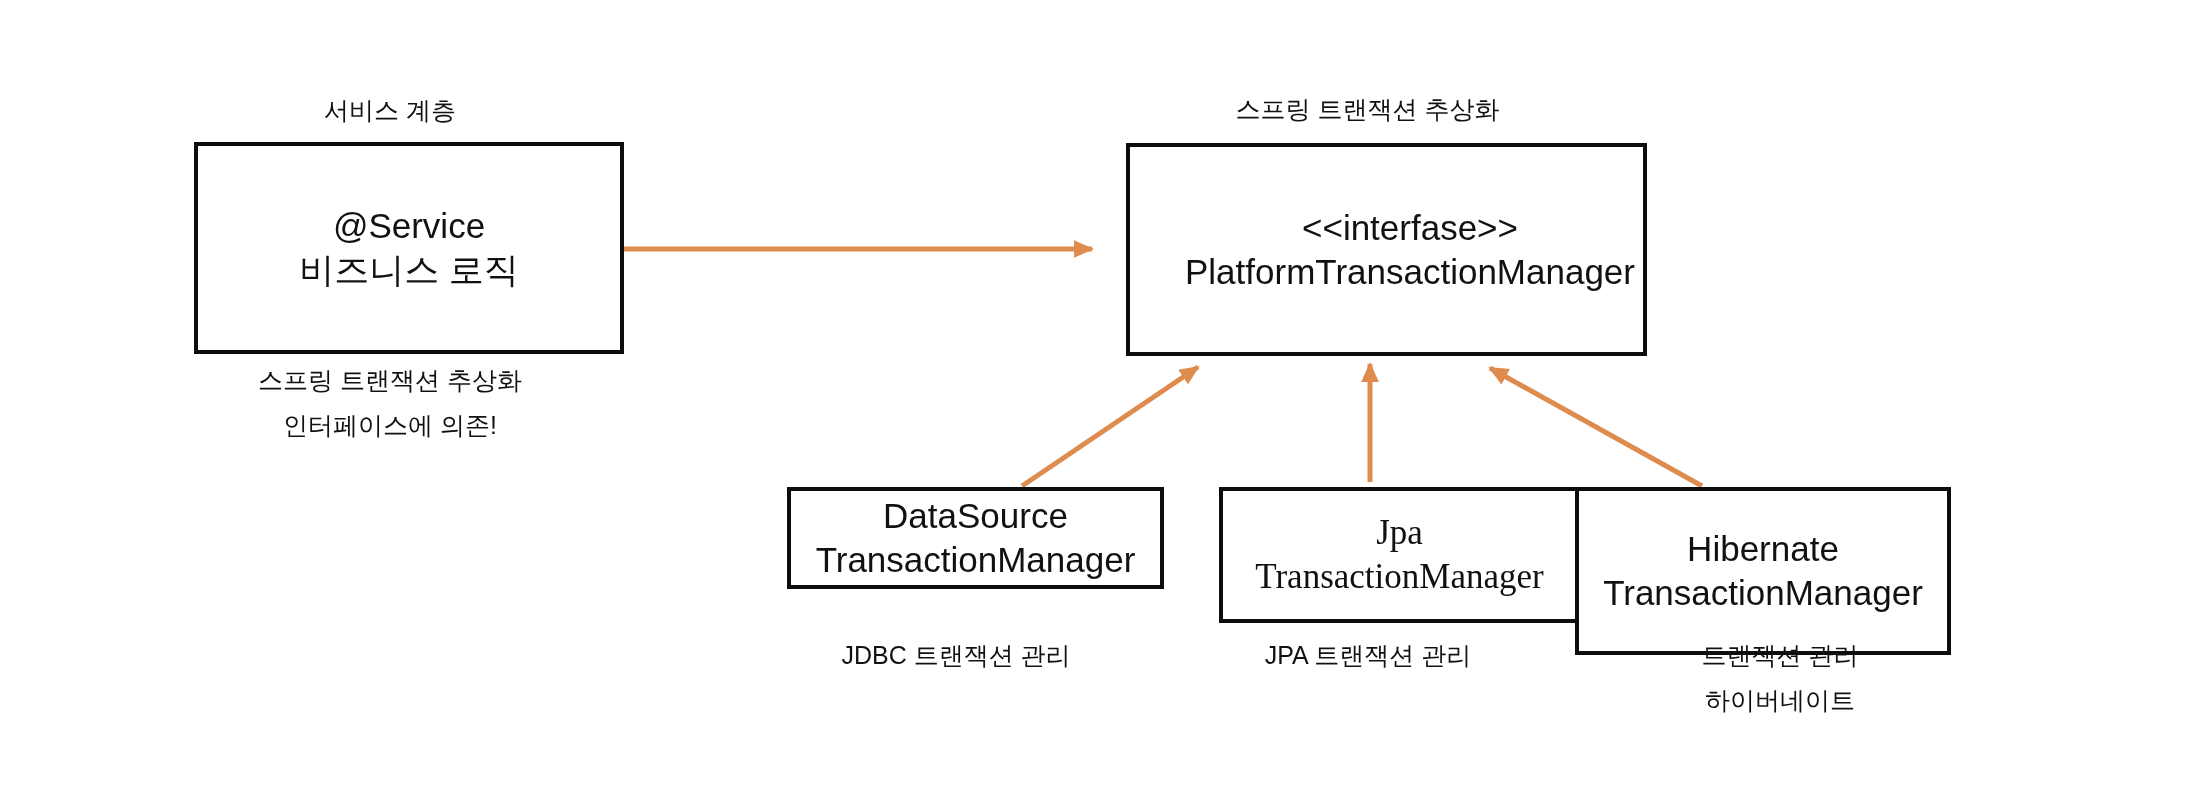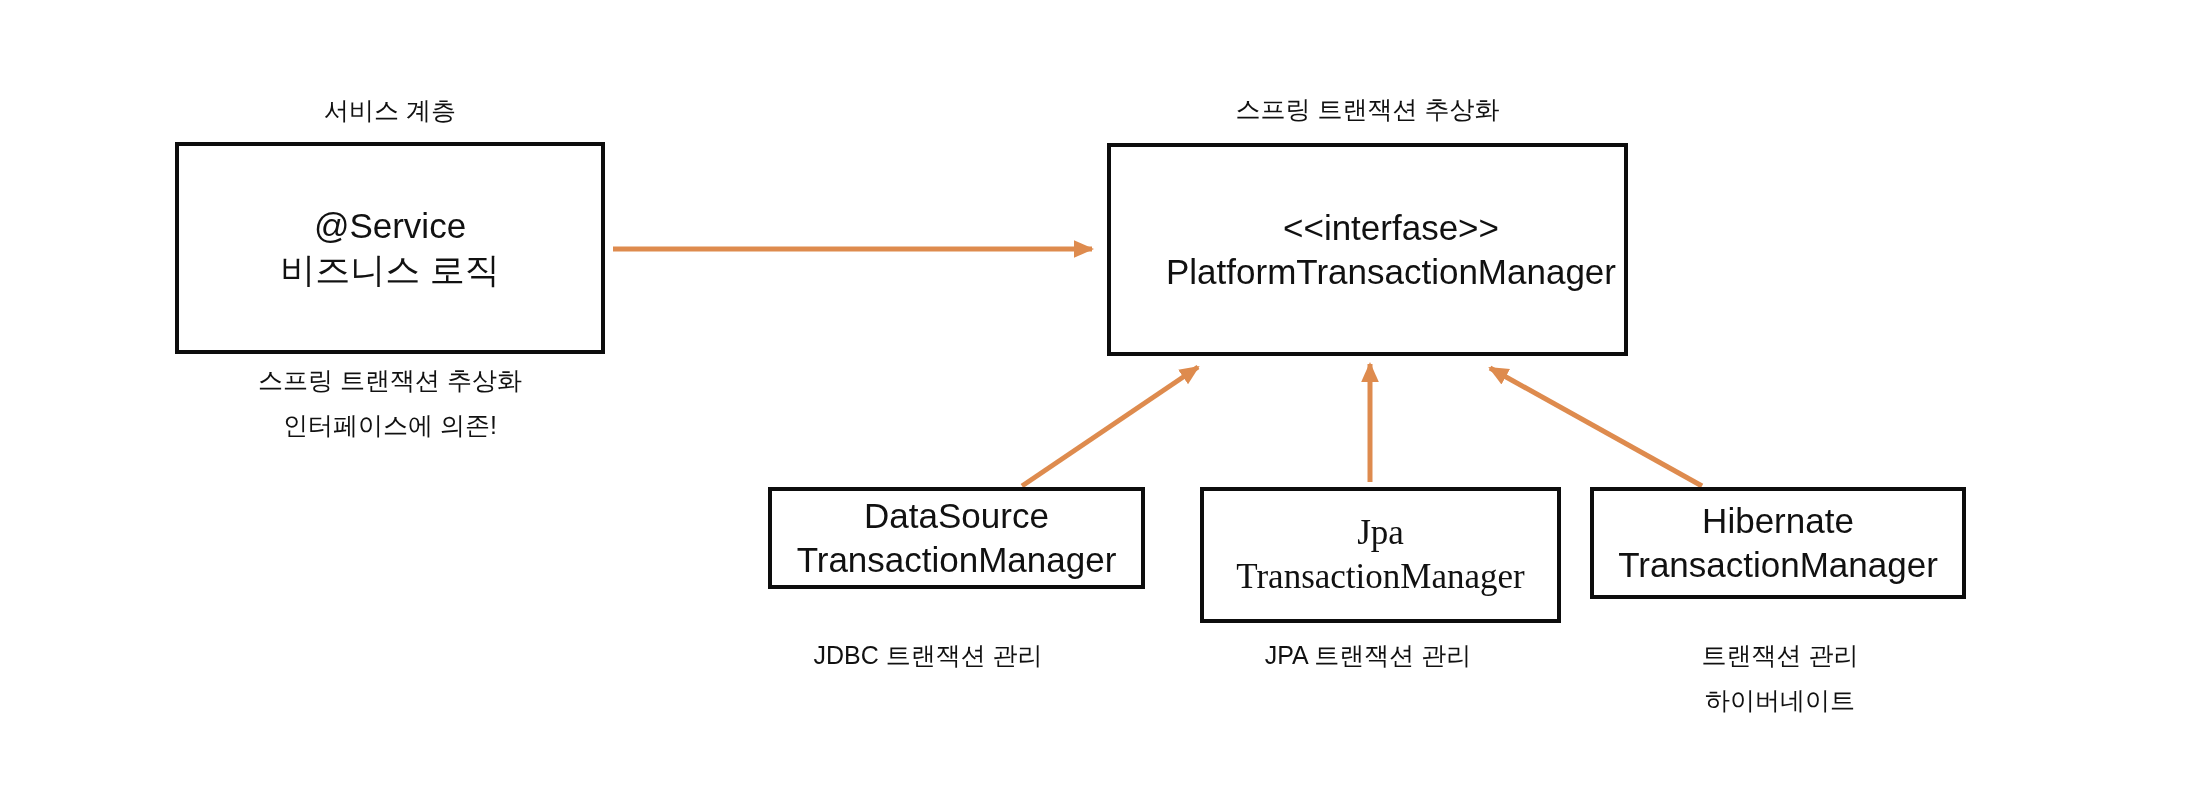--- a/index.html
+++ b/index.html
@@ -21,20 +21,21 @@
     background: #ffffff;
     border: 4px solid var(--border-color, #0d0d0d);
     box-sizing: border-box;
     display: flex;
     flex-direction: column;
     align-items: center;
     justify-content: center;
     text-align: center;
     font-size: 35px;
     line-height: 44px;
+    margin-left: 19px;
   }
   .label {
     position: absolute;
     text-align: center;
     font-size: 25px;
     line-height: 45px;
     white-space: nowrap;
   }
   #arrows {
     position: absolute;
@@ -79,29 +80,29 @@
 
   <div class="box" style="left:1107px; top:143px; width:521px; height:213px;padding-left:47px;">
     <div>&lt;&lt;interfase&gt;&gt;</div>
     <div>PlatformTransactionManager</div>
   </div>
 
   <div class="box" style="left:768px; top:487px; width:377px; height:102px;">
     <div>DataSource</div>
     <div>TransactionManager</div>
   </div>
-  <div class="label" style="left:688px; top:633px; width:480px;">JDBC 트랜잭션 관리</div>
+  <div class="label" style="left:716px; top:633px; width:480px;">JDBC 트랜잭션 관리</div>
 
   <div class="box" style="left:1200px; top:487px; width:361px; height:136px;font-family:Liberation Serif, serif;">
     <div>Jpa</div>
     <div>TransactionManager</div>
   </div>
   <div class="label" style="left:1128px; top:633px; width:480px;">JPA 트랜잭션 관리</div>
 
-  <div class="box" style="left:1590px; top:487px; width:376px; height:112px;">
+  <div class="box" style="left:1556px; top:487px; width:376px; height:168px;">
     <div>Hibernate</div>
     <div>TransactionManager</div>
   </div>
   <div class="label" style="left:1540px; top:633px; width:480px;">
     <div>트랜잭션 관리</div>
     <div>하이버네이트</div>
   </div>
 
 </div>
 

